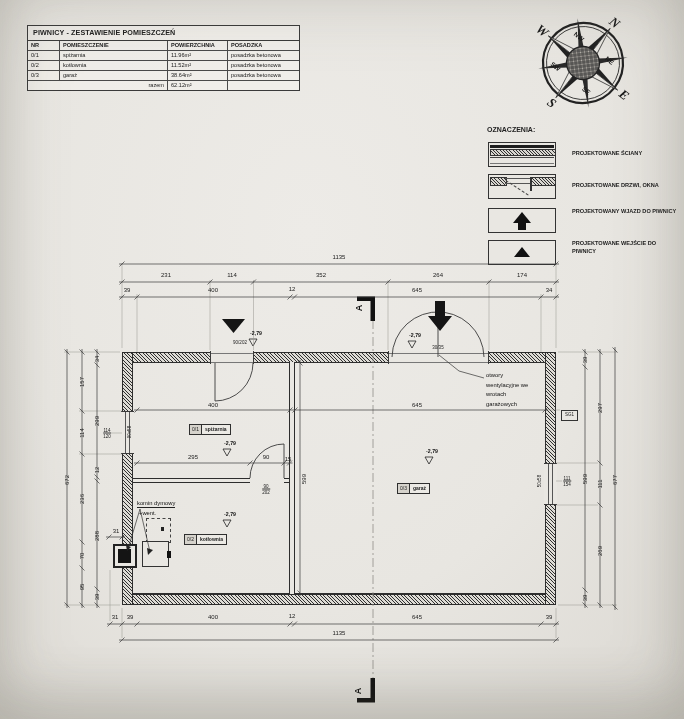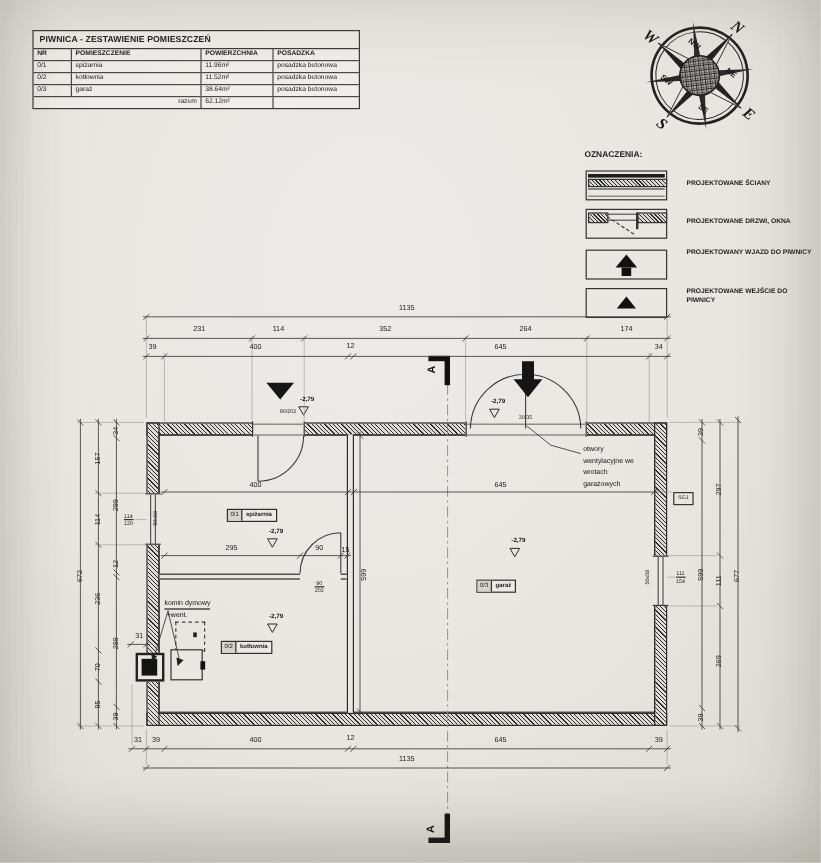--- a/index.html
+++ b/index.html
@@ -47,21 +47,21 @@
   .elev{position:absolute;transform:translate(-50%,-50%);font-size:5.2px;font-weight:bold;white-space:nowrap;color:#111}
   .sgbox{position:absolute;border:.8px solid #333;font-size:4.5px;line-height:8px;text-align:center;background:#e9e7e2}
   .fix{position:absolute;box-sizing:border-box}
 </style>
 </head>
 <body>
 
 <div class="canvas">
 
   <div class="tbl">
-    <div class="title">PIWNICA - ZESTAWIENIE POMIESZCZEŃ</div>
+    <div class="title">PIWNICY - ZESTAWIENIE POMIESZCZEŃ</div>
     <div class="trow hd">
       <span>NR</span>
       <span>POMIESZCZENIE</span>
       <span>POWIERZCHNIA</span>
       <span>POSADZKA</span>
     </div>
     <div class="trow">
       <span>0/1</span>
       <span>spiżarnia</span>
       <span>11.96m²</span>

